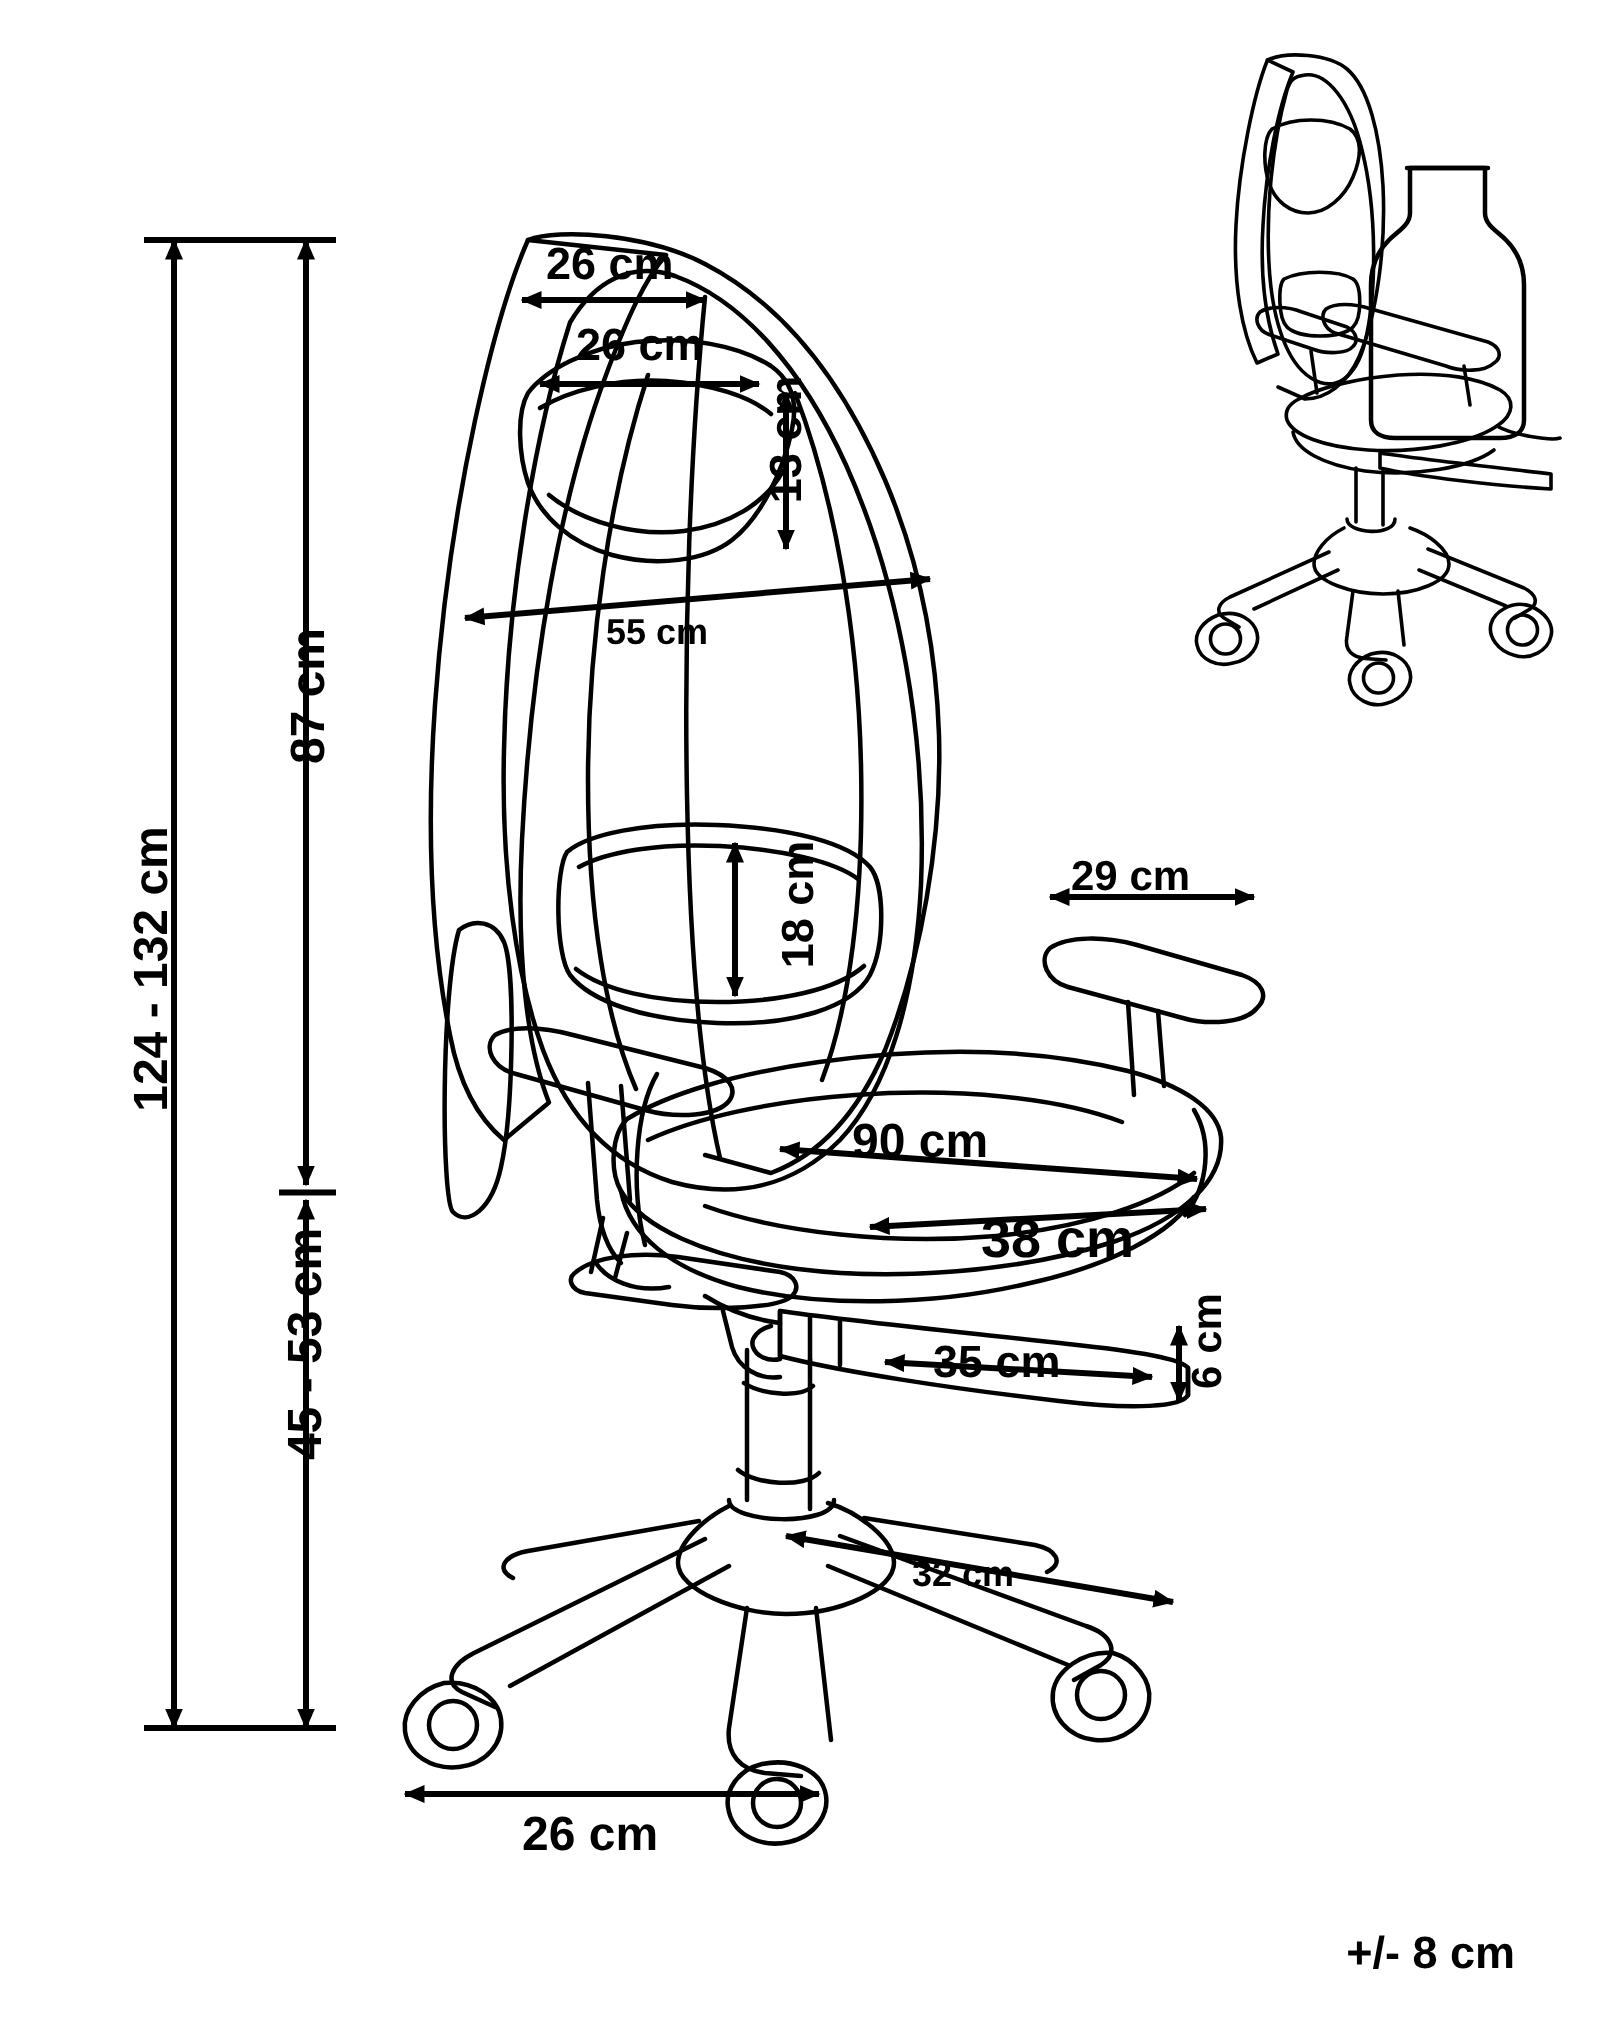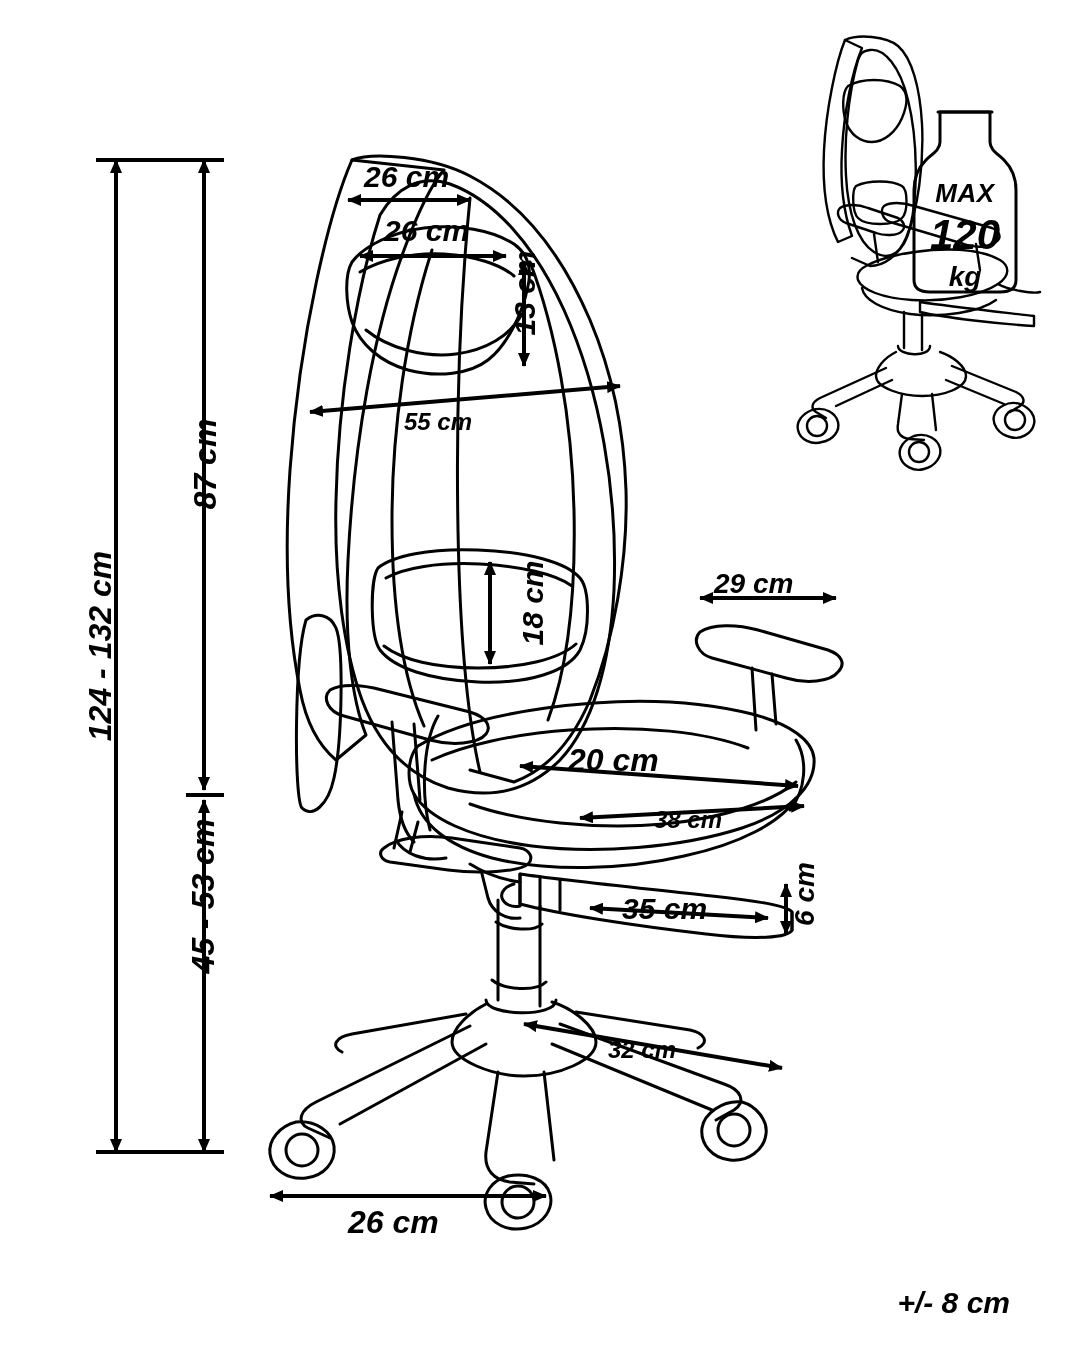--- a/index.html
+++ b/index.html
@@ -12,21 +12,20 @@
     height: 1350px;
     position: relative;
     font-family: "Liberation Sans", sans-serif;
     overflow: hidden;
   }
   #stage {
     position: absolute;
     inset: 0;
     width: 1080px;
     height: 1350px;
-    font-style: italic;
   }
   svg.layer {
     position: absolute;
     left: 0;
     top: 0;
     width: 1080px;
     height: 1350px;
   }
   .dim-label {
     position: absolute;
@@ -282,39 +281,34 @@
   <div class="dim-label" style="left:384px; top:216px; font-size:30px;">26 cm</div>
 
   <div class="dim-label vert" style="left:470px; top:278px; font-size:30px; transform:rotate(-90deg); width:110px; text-align:center;">13 cm</div>
 
   <div class="dim-label" style="left:404px; top:410px; font-size:24px;">55 cm</div>
 
   <div class="dim-label vert" style="left:478px; top:588px; font-size:30px; transform:rotate(-90deg); width:110px; text-align:center;">18 cm</div>
 
   <div class="dim-label" style="left:714px; top:570px; font-size:28px;">29 cm</div>
 
-  <div class="dim-label" style="left:568px; top:744px; font-size:32px;">20 cm</div>
-
-  <div class="dim-label" style="left:654px; top:808px; font-size:24px;">38 cm</div>
+  <div class="dim-label" style="left:568px; top:744px; font-size:32px;">90 cm</div>
+
+  <div class="dim-label" style="left:654px; top:808px; font-size:36px;">38 cm</div>
 
   <div class="dim-label" style="left:622px; top:894px; font-size:30px;">35 cm</div>
 
   <div class="dim-label vert" style="left:760px; top:880px; font-size:28px; transform:rotate(-90deg); width:90px; text-align:center;">6 cm</div>
 
   <div class="dim-label" style="left:608px; top:1038px; font-size:24px;">32 cm</div>
 
   <div class="dim-label" style="left:348px; top:1206px; font-size:32px;">26 cm</div>
 
   <div class="dim-label vert" style="left:120px; top:448px; font-size:32px; transform:rotate(-90deg); width:170px; text-align:center;">87 cm</div>
 
   <div class="dim-label vert" style="left:58px; top:880px; font-size:32px; transform:rotate(-90deg); width:290px; text-align:center;">45 - 53 cm</div>
 
   <div class="dim-label vert" style="left:-90px; top:630px; font-size:32px; transform:rotate(-90deg); width:380px; text-align:center;">124 - 132 cm</div>
 
-  <div style="position:absolute; left:914px; top:178px; width:102px; text-align:center;">
-    <div class="maxbox-text" style="font-size:26px; letter-spacing:0.5px;">MAX</div>
-    <div class="maxbox-text" style="font-size:42px; margin-top:2px;">120</div>
-    <div class="maxbox-text" style="font-size:28px; margin-top:2px;">kg</div>
-  </div>
 
   <div class="tol">+/- 8 cm</div>
 
 </div>
 
 </body></html>

